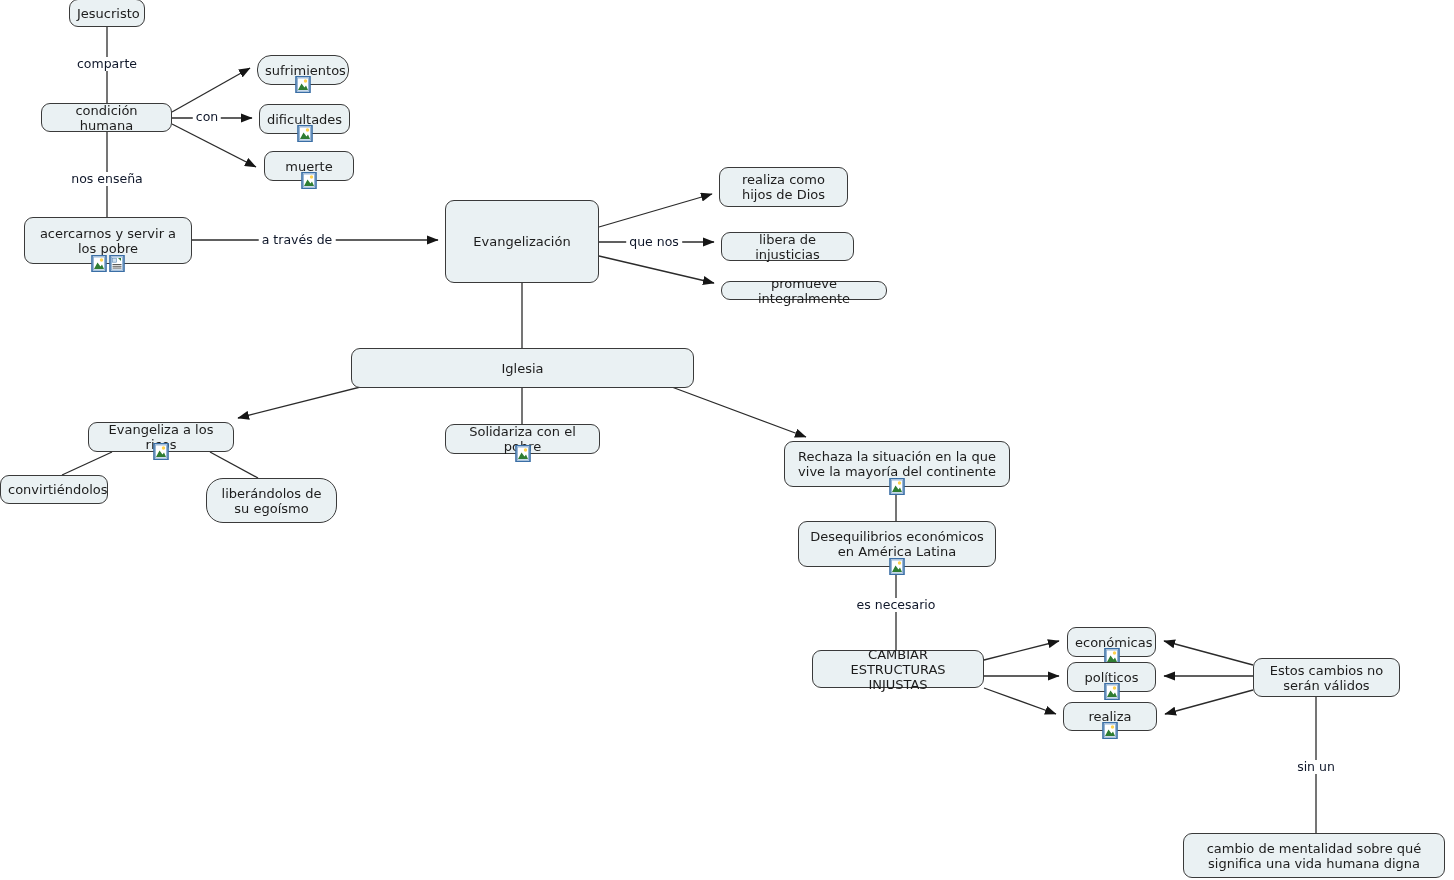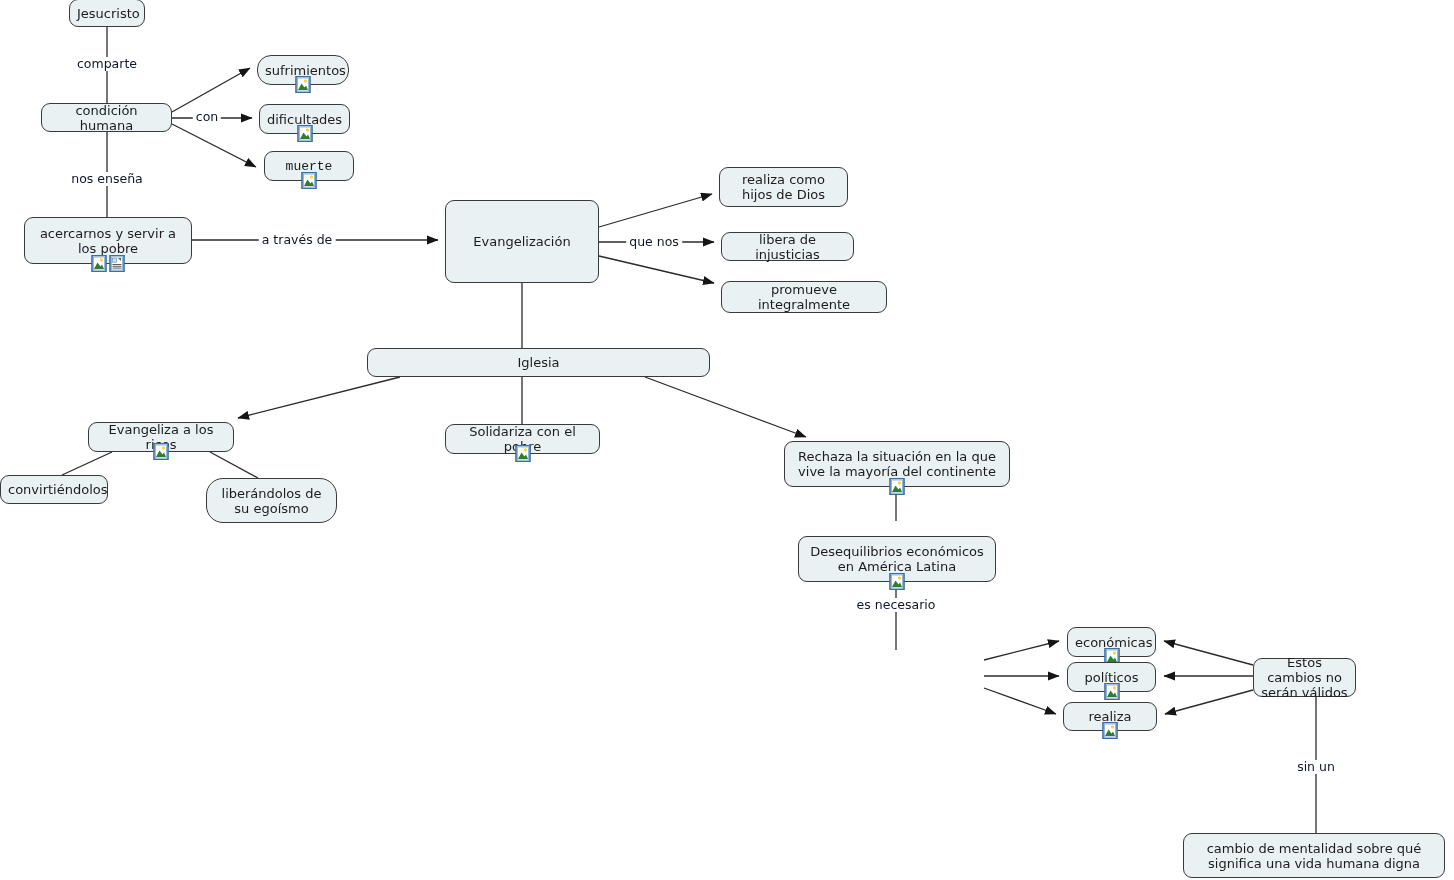--- a/index.html
+++ b/index.html
@@ -163,21 +163,21 @@
     <span class="icon-tray">
       <svg class="mini-icon" viewBox="0 0 17 17" xmlns="http://www.w3.org/2000/svg">
         <rect x="1.5" y="0.5" width="14" height="16" fill="#ffffff" stroke="#3a6ea5" stroke-width="1.6"></rect>
         <rect x="3" y="2" width="11" height="13" fill="#ffffff" stroke="#7ea6cf" stroke-width="0.8"></rect>
         <circle cx="11" cy="5" r="1.7" fill="#ffd24d"></circle>
         <polygon points="3.5,14 7,7.5 10,11.5 11.5,9.5 13.5,14" fill="#2f7d32"></polygon>
       </svg>
     </span>
   </div>
 
-  <div class="node" style="left:264px; top:151px; width:90px; height:30px;font-family:Liberation Mono, monospace;">
+  <div class="node" style="left:264px; top:151px; width:90px; height:30px;">
     <span class="node-label">muerte</span>
     <span class="icon-tray">
       <svg class="mini-icon" viewBox="0 0 17 17" xmlns="http://www.w3.org/2000/svg">
         <rect x="1.5" y="0.5" width="14" height="16" fill="#ffffff" stroke="#3a6ea5" stroke-width="1.6"></rect>
         <rect x="3" y="2" width="11" height="13" fill="#ffffff" stroke="#7ea6cf" stroke-width="0.8"></rect>
         <circle cx="11" cy="5" r="1.7" fill="#ffd24d"></circle>
         <polygon points="3.5,14 7,7.5 10,11.5 11.5,9.5 13.5,14" fill="#2f7d32"></polygon>
       </svg>
     </span>
   </div>
@@ -208,25 +208,25 @@
   </div>
 
   <div class="node" style="left:719px; top:167px; width:129px; height:40px;">
     <span class="node-label">realiza como hijos de Dios</span>
   </div>
 
   <div class="node" style="left:721px; top:232px; width:133px; height:29px;">
     <span class="node-label">libera de injusticias</span>
   </div>
 
-  <div class="node" style="left:721px; top:281px; width:166px; height:32px;">
+  <div class="node" style="left:721px; top:281px; width:166px; height:19px;">
     <span class="node-label">promueve integralmente</span>
   </div>
 
-  <div class="node" style="left:351px; top:348px; width:343px; height:29px;margin-left:16px;">
+  <div class="node" style="left:351px; top:348px; width:343px; height:40px;">
     <span class="node-label">Iglesia</span>
   </div>
 
   <div class="node" style="left:88px; top:422px; width:146px; height:30px;">
     <span class="node-label">Evangeliza a los ricos</span>
     <span class="icon-tray">
       <svg class="mini-icon" viewBox="0 0 17 17" xmlns="http://www.w3.org/2000/svg">
         <rect x="1.5" y="0.5" width="14" height="16" fill="#ffffff" stroke="#3a6ea5" stroke-width="1.6"></rect>
         <rect x="3" y="2" width="11" height="13" fill="#ffffff" stroke="#7ea6cf" stroke-width="0.8"></rect>
         <circle cx="11" cy="5" r="1.7" fill="#ffd24d"></circle>
@@ -260,32 +260,35 @@
     <span class="icon-tray">
       <svg class="mini-icon" viewBox="0 0 17 17" xmlns="http://www.w3.org/2000/svg">
         <rect x="1.5" y="0.5" width="14" height="16" fill="#ffffff" stroke="#3a6ea5" stroke-width="1.6"></rect>
         <rect x="3" y="2" width="11" height="13" fill="#ffffff" stroke="#7ea6cf" stroke-width="0.8"></rect>
         <circle cx="11" cy="5" r="1.7" fill="#ffd24d"></circle>
         <polygon points="3.5,14 7,7.5 10,11.5 11.5,9.5 13.5,14" fill="#2f7d32"></polygon>
       </svg>
     </span>
   </div>
 
-  <div class="node" style="left:798px; top:521px; width:198px; height:46px;margin-top:15px;">
+  <div class="node" style="left:798px; top:521px; width:198px; height:46px;">
     <span class="node-label">Desequilibrios económicos en América Latina</span>
     <span class="icon-tray">
       <svg class="mini-icon" viewBox="0 0 17 17" xmlns="http://www.w3.org/2000/svg">
         <rect x="1.5" y="0.5" width="14" height="16" fill="#ffffff" stroke="#3a6ea5" stroke-width="1.6"></rect>
         <rect x="3" y="2" width="11" height="13" fill="#ffffff" stroke="#7ea6cf" stroke-width="0.8"></rect>
         <circle cx="11" cy="5" r="1.7" fill="#ffd24d"></circle>
         <polygon points="3.5,14 7,7.5 10,11.5 11.5,9.5 13.5,14" fill="#2f7d32"></polygon>
       </svg>
     </span>
   </div>
 
+  <div class="node" style="left:812px; top:650px; width:172px; height:38px;">
+    <span class="node-label">CAMBIAR ESTRUCTURAS INJUSTAS</span>
+  </div>
 
   <div class="node" style="left:1067px; top:627px; width:89px; height:30px;">
     <span class="node-label">económicas</span>
     <span class="icon-tray">
       <svg class="mini-icon" viewBox="0 0 17 17" xmlns="http://www.w3.org/2000/svg">
         <rect x="1.5" y="0.5" width="14" height="16" fill="#ffffff" stroke="#3a6ea5" stroke-width="1.6"></rect>
         <rect x="3" y="2" width="11" height="13" fill="#ffffff" stroke="#7ea6cf" stroke-width="0.8"></rect>
         <circle cx="11" cy="5" r="1.7" fill="#ffd24d"></circle>
         <polygon points="3.5,14 7,7.5 10,11.5 11.5,9.5 13.5,14" fill="#2f7d32"></polygon>
       </svg>
@@ -309,21 +312,21 @@
     <span class="icon-tray">
       <svg class="mini-icon" viewBox="0 0 17 17" xmlns="http://www.w3.org/2000/svg">
         <rect x="1.5" y="0.5" width="14" height="16" fill="#ffffff" stroke="#3a6ea5" stroke-width="1.6"></rect>
         <rect x="3" y="2" width="11" height="13" fill="#ffffff" stroke="#7ea6cf" stroke-width="0.8"></rect>
         <circle cx="11" cy="5" r="1.7" fill="#ffd24d"></circle>
         <polygon points="3.5,14 7,7.5 10,11.5 11.5,9.5 13.5,14" fill="#2f7d32"></polygon>
       </svg>
     </span>
   </div>
 
-  <div class="node" style="left:1253px; top:658px; width:103px; height:39px;">
+  <div class="node" style="left:1253px; top:658px; width:147px; height:39px;">
     <span class="node-label">Estos cambios no serán válidos</span>
   </div>
 
   <div class="node" style="left:1183px; top:833px; width:262px; height:45px;">
     <span class="node-label">cambio de mentalidad sobre qué significa una vida humana digna</span>
   </div>
 
   <div class="edge-label" style="left:107px; top:64px;">comparte</div>
   <div class="edge-label" style="left:207px; top:117px;">con</div>
   <div class="edge-label" style="left:107px; top:179px;">nos enseña</div>

